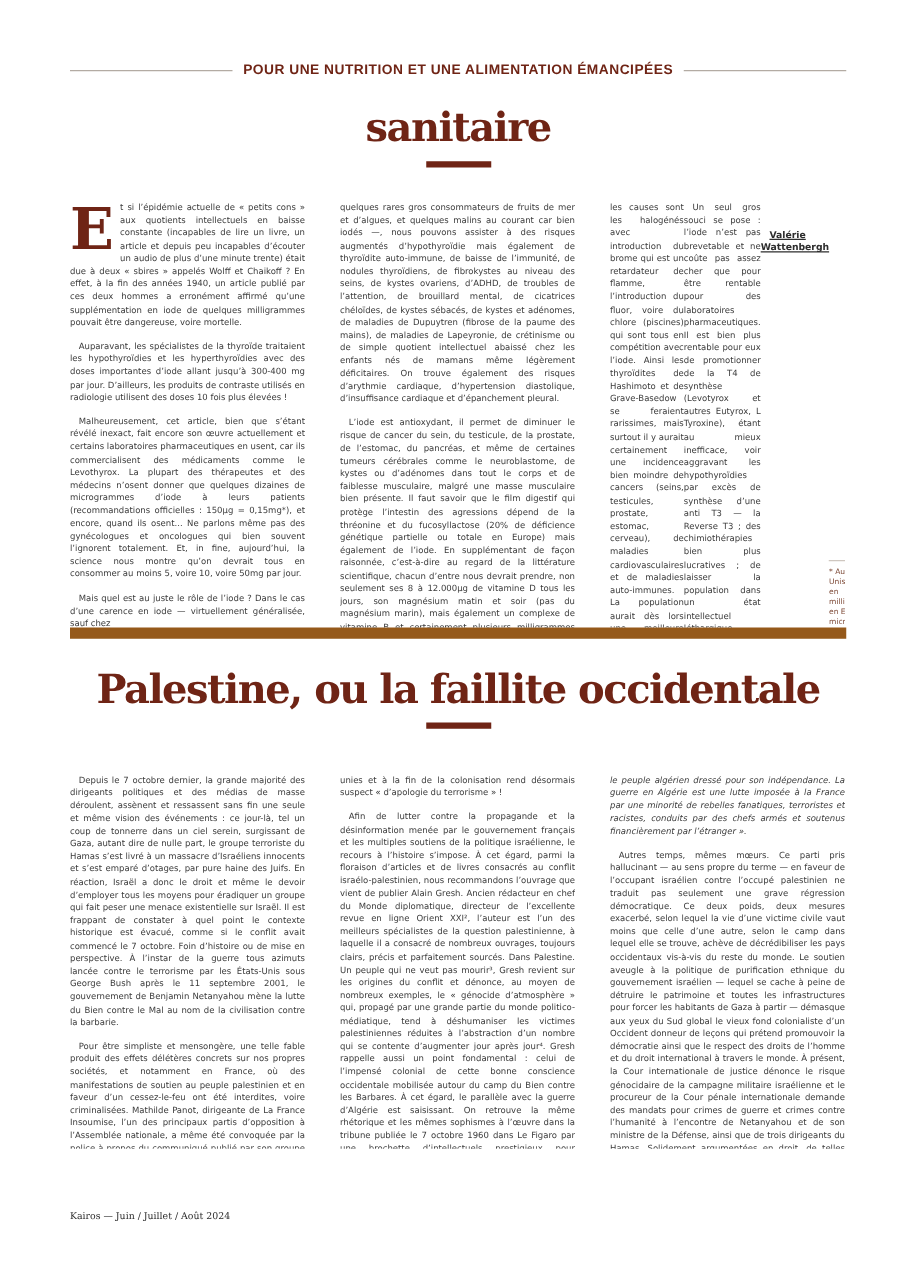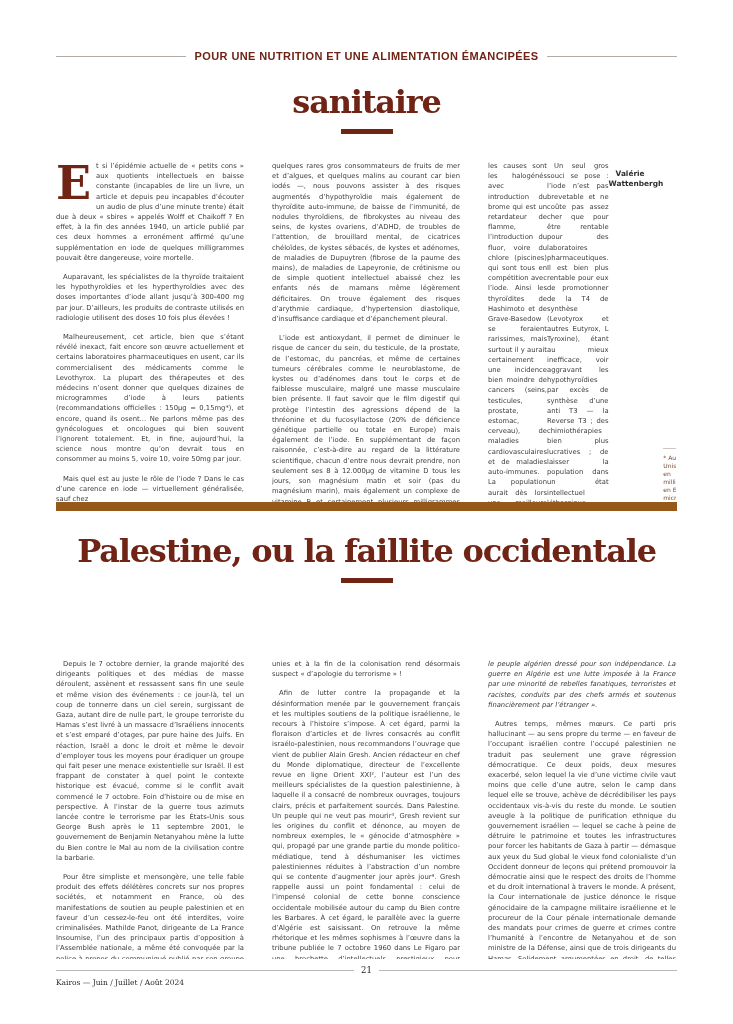--- a/index.html
+++ b/index.html
@@ -24,29 +24,29 @@
     font-weight:bold; color:#6f2415; font-size:32px; line-height:36px;
     letter-spacing:-1.2px;
   }
   .title-rule { width:52px; height:5px; background:#6f2415; margin:9px auto 0 auto; }
 
   
   .cols { display:flex; gap:28px; margin-top:27px; }
   .col { width:188px; overflow:hidden; font-size:6.8px; line-height:10.2px; }
   .col.stack { display:flex; flex-direction:row; }
   .a1 .col { height:341px; }
-  .a2 .col { height:300px;margin-top:40px; }
+  .a2 .col { height:300px; }
   .p { text-align:justify; text-indent:7px; margin-bottom:9px; }
   .p.cont { text-indent:0; }
   .p.ital { font-style:italic; }
   .dropcap {
     float:left; font-family:"DejaVu Serif", serif; font-weight:bold;
     font-size:46px; line-height:40px; color:#6f2415; padding:2px 5px 0 0;
   }
-  .signature { font-weight:bold; font-size:7.4px; color:#2e2e2e; margin-top:8px; text-indent:7px; }
+  .signature { font-weight:bold; font-size:7.4px; color:#2e2e2e; margin-top:22px; text-indent:7px;text-decoration:underline; }
   .footnote {
     margin-top:auto; border-top:1px solid #cfc7c0; padding-top:5px;
     font-size:6px; line-height:8px; color:#7d4936; text-align:left;
   }
 
   
   .bigbar { height:9px; background:#95591a; margin-top:0px; }
 
   
   .footer { position:absolute; left:56px; right:56px; top:965px; }
@@ -112,20 +112,15 @@
       </div>
       <div class="col">
         <p class="p cont ital">le peuple algérien dressé pour son indépendance. La guerre en Algérie est une lutte imposée à la France par une minorité de rebelles fanatiques, terroristes et racistes, conduits par des chefs armés et soutenus financièrement par l’étranger ».</p>
         <p class="p">Autres temps, mêmes mœurs. Ce parti pris hallucinant — au sens propre du terme — en faveur de l’occupant israélien contre l’occupé palestinien ne traduit pas seulement une grave régression démocratique. Ce deux poids, deux mesures exacerbé, selon lequel la vie d’une victime civile vaut moins que celle d’une autre, selon le camp dans lequel elle se trouve, achève de décrédibiliser les pays occidentaux vis-à-vis du reste du monde. Le soutien aveugle à la politique de purification ethnique du gouvernement israélien — lequel se cache à peine de détruire le patrimoine et toutes les infrastructures pour forcer les habitants de Gaza à partir — démasque aux yeux du Sud global le vieux fond colonialiste d’un Occident donneur de leçons qui prétend promouvoir la démocratie ainsi que le respect des droits de l’homme et du droit international à travers le monde. À présent, la Cour internationale de justice dénonce le risque génocidaire de la campagne militaire israélienne et le procureur de la Cour pénale internationale demande des mandats pour crimes de guerre et crimes contre l’humanité à l’encontre de Netanyahou et de son ministre de la Défense, ainsi que de trois dirigeants du Hamas. Solidement argumentées en droit, de telles décisions ont été aussitôt taxées d’antisémitisme par Netanyahou, qui n’a pas hésité à proférer des menaces contre ces plus hautes juridictions internationales.</p>
       </div>
     </div>
 
   </div>
 
   <div class="footer">
-    <div class="pageline">
-      <div class="rule"></div>
-      <div class="pagenum">21</div>
-      <div class="rule"></div>
-    </div>
     <div class="issue">Kairos — Juin / Juillet / Août 2024</div>
   </div>
 </div>
 
 </body></html>

